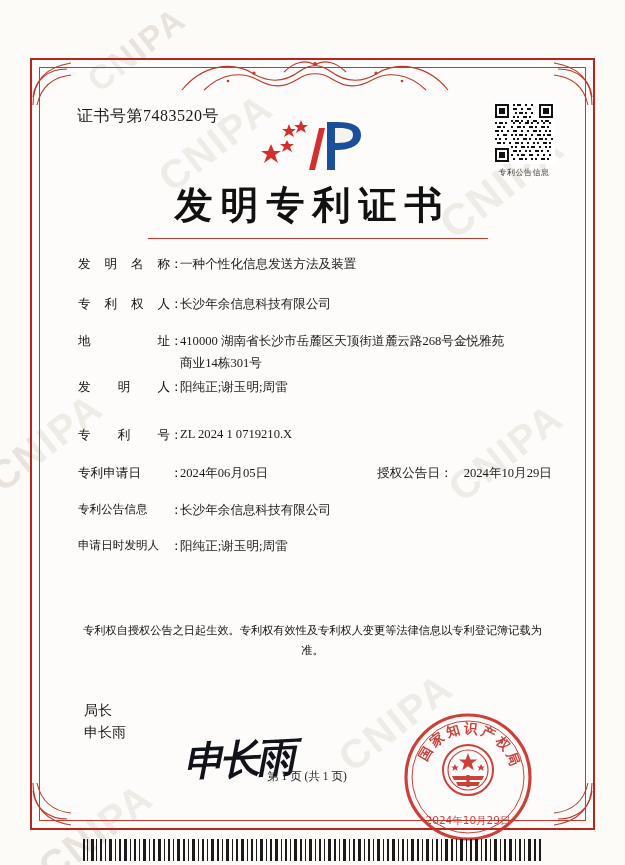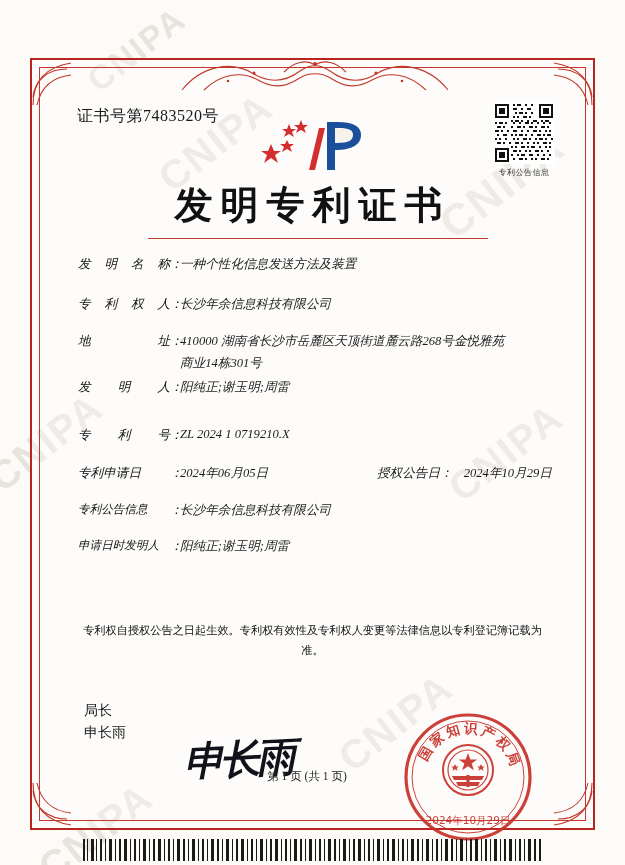--- a/index.html
+++ b/index.html
@@ -102,21 +102,21 @@
     color:#111;
     font-family:"DejaVu Serif", serif;
   }
   .title-rule{
     position:absolute;left:116px;width:340px;top:178px;
     border-top:1.4px solid #c0392b;
   }
 
   
   .fields{position:absolute;left:0;right:0;top:196px;font-size:12.6px;}
-  .row{position:relative;min-height:25px;font-style:italic;}
+  .row{position:relative;min-height:25px;}
   .lbl{
     position:absolute;left:46px;width:92px;
     text-align:justify;text-align-last:justify;
     color:#111;
   }
   .colon{position:absolute;left:138px;}
   .val{position:absolute;left:148px;right:46px;}
   .val.narrow{right:300px;}
   .lbl-nf{
     position:absolute;left:46px;width:92px;

